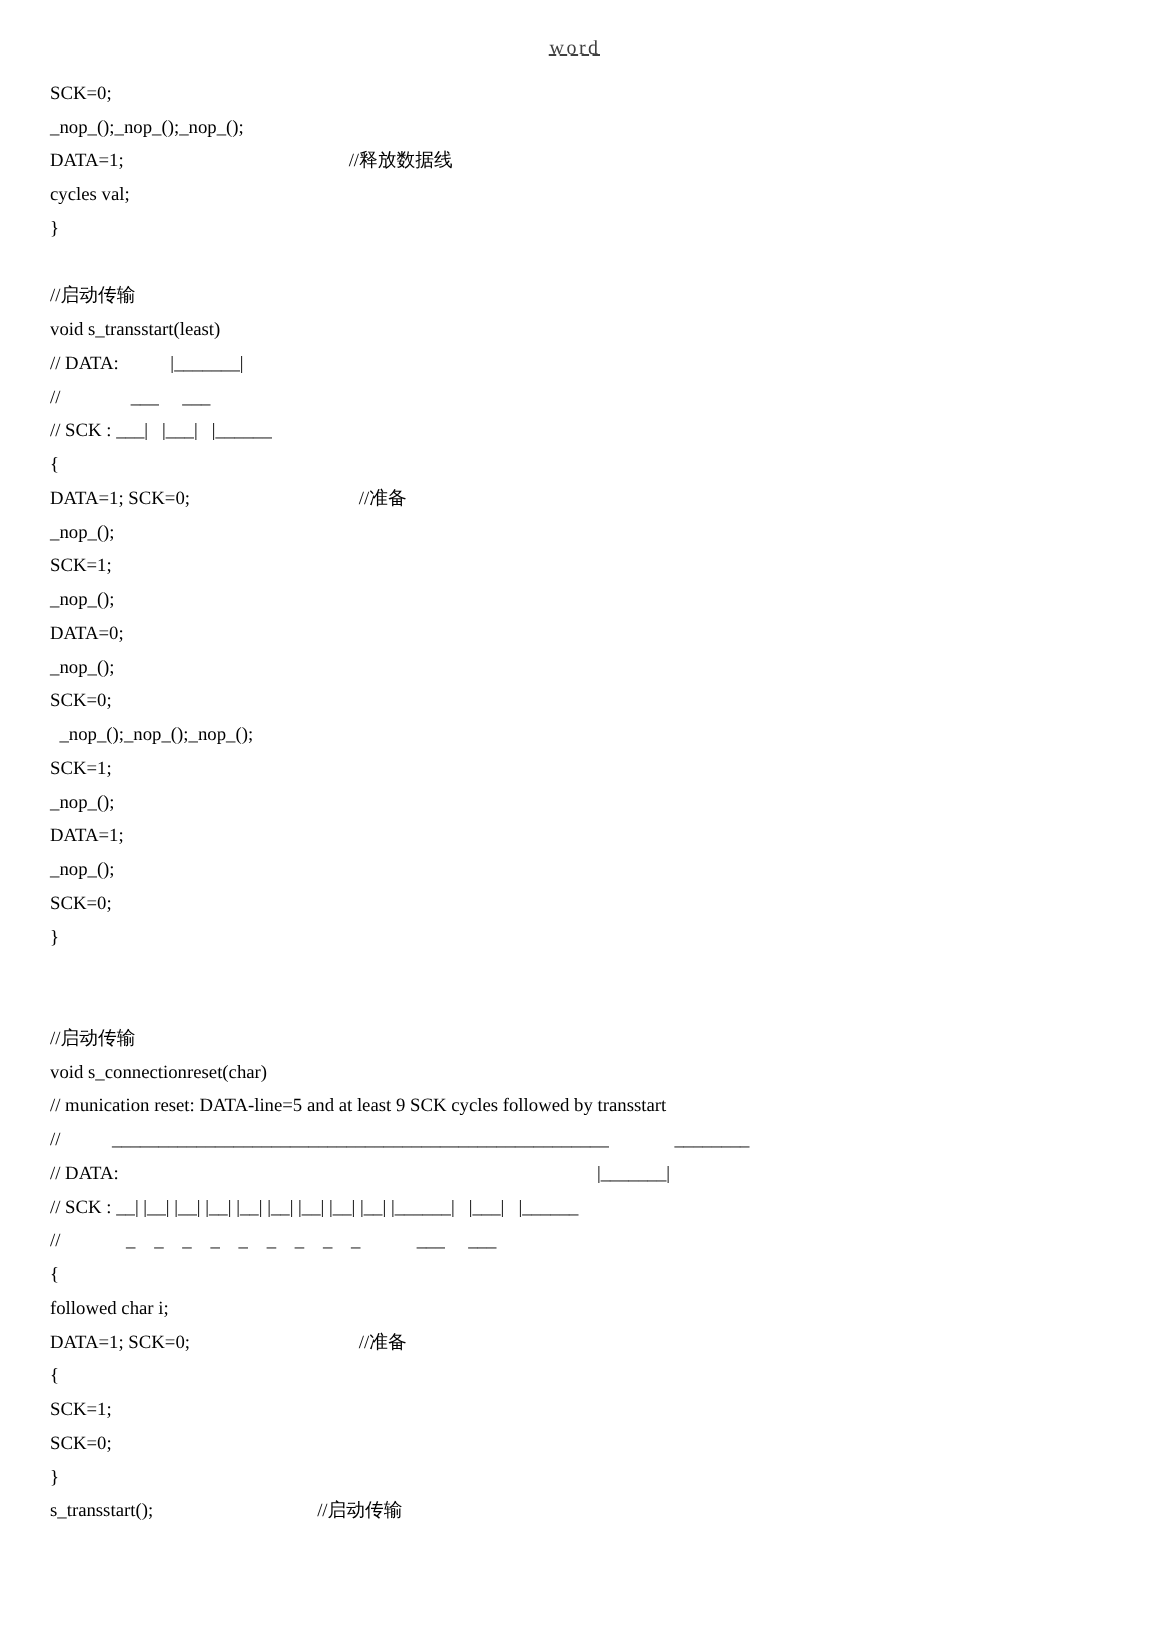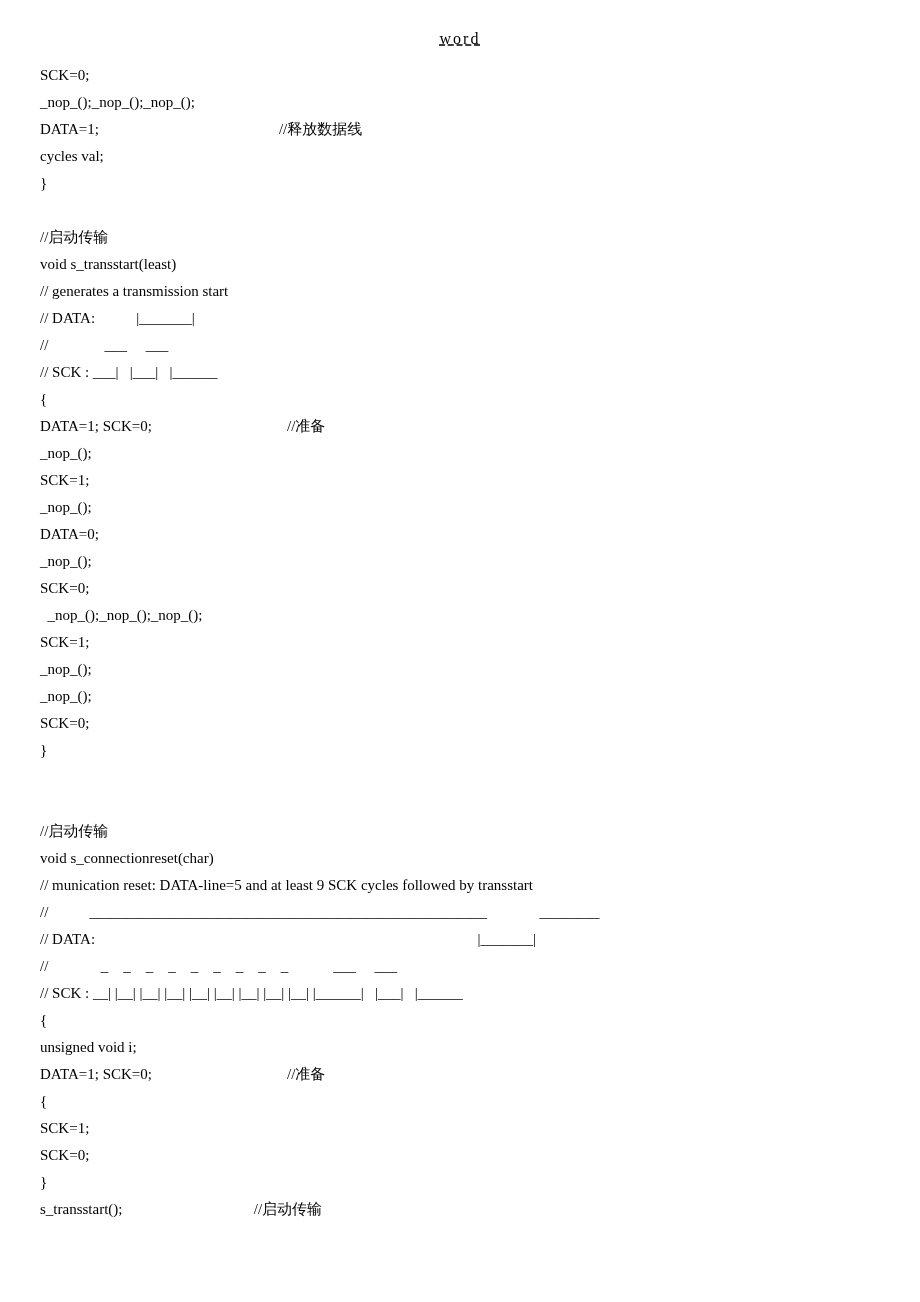--- a/index.html
+++ b/index.html
@@ -12,21 +12,21 @@
     width: 920px;
   }
   .page {
     padding: 30px 40px 30px 40px;
   }
   .header-link {
     text-align: center;
     margin-bottom: 14px;
   }
   .header-link span {
-    color: #000000;
+    color: #404040;
     text-decoration: underline;
     text-decoration-style: dashed;
     letter-spacing: 2px;
     font-size: 16px;
   }
   .code-line {
     line-height: 1.8;
     white-space: pre;
     font-family: "Times New Roman", "SimSun", serif;
   }
@@ -40,49 +40,49 @@
   </div>
   <div id="code-body">
       <div class="code-line">SCK=0;</div>
       <div class="code-line">_nop_();_nop_();_nop_();</div>
       <div class="code-line">DATA=1;                                                //释放数据线</div>
       <div class="code-line">cycles val;</div>
       <div class="code-line">}</div>
       <div class="code-line">&nbsp;</div>
       <div class="code-line">//启动传输</div>
       <div class="code-line">void s_transstart(least)</div>
-      <div class="code-line">// generates a transmission start</div>
       <div class="code-line">// DATA:           |_______|</div>
       <div class="code-line">//               ___     ___</div>
       <div class="code-line">// SCK : ___|   |___|   |______</div>
       <div class="code-line">{</div>
       <div class="code-line">DATA=1; SCK=0;                                    //准备</div>
       <div class="code-line">_nop_();</div>
       <div class="code-line">SCK=1;</div>
       <div class="code-line">_nop_();</div>
       <div class="code-line">DATA=0;</div>
       <div class="code-line">_nop_();</div>
       <div class="code-line">SCK=0;</div>
       <div class="code-line">  _nop_();_nop_();_nop_();</div>
       <div class="code-line">SCK=1;</div>
       <div class="code-line">_nop_();</div>
+      <div class="code-line">DATA=1;</div>
       <div class="code-line">_nop_();</div>
       <div class="code-line">SCK=0;</div>
       <div class="code-line">}</div>
       <div class="code-line">&nbsp;</div>
       <div class="code-line">&nbsp;</div>
       <div class="code-line">//启动传输</div>
       <div class="code-line">void s_connectionreset(char)</div>
       <div class="code-line">// munication reset: DATA-line=5 and at least 9 SCK cycles followed by transstart</div>
       <div class="code-line">//           _____________________________________________________              ________</div>
       <div class="code-line">// DATA:                                                                                                      |_______|</div>
+      <div class="code-line">// SCK : __| |__| |__| |__| |__| |__| |__| |__| |__| |______|   |___|   |______</div>
       <div class="code-line">//              _    _    _    _    _    _    _    _    _            ___     ___</div>
-      <div class="code-line">// SCK : __| |__| |__| |__| |__| |__| |__| |__| |__| |______|   |___|   |______</div>
       <div class="code-line">{</div>
-      <div class="code-line">unsigned void i;</div>
+      <div class="code-line">followed char i;</div>
       <div class="code-line">DATA=1; SCK=0;                                    //准备</div>
       <div class="code-line">{</div>
       <div class="code-line">SCK=1;</div>
       <div class="code-line">SCK=0;</div>
       <div class="code-line">}</div>
       <div class="code-line">s_transstart();                                   //启动传输</div>
     </div>
 
 </div>
 

